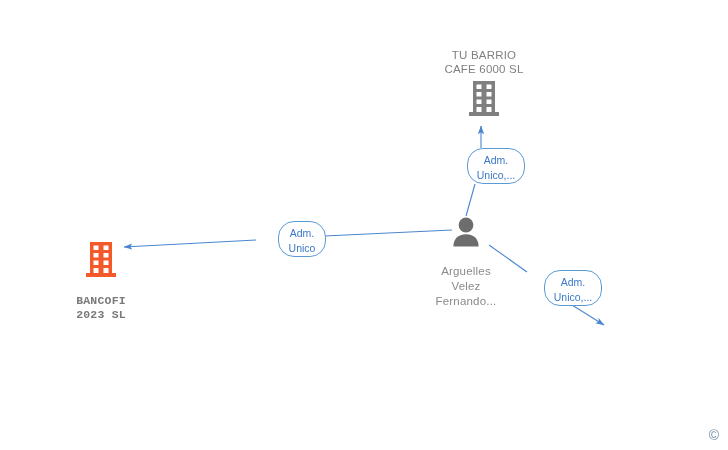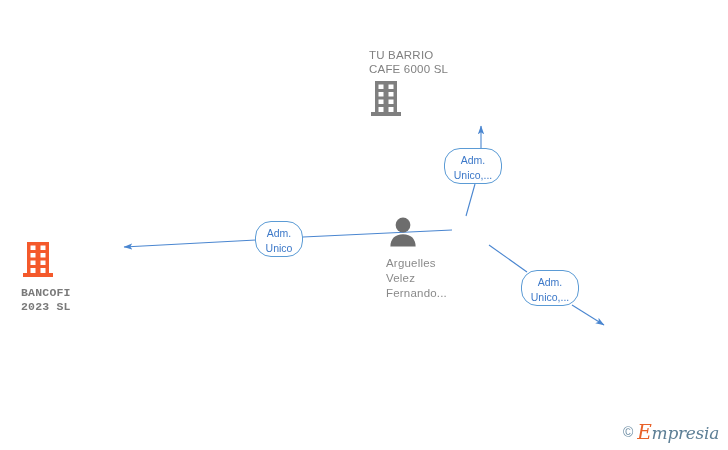--- a/index.html
+++ b/index.html
@@ -22,34 +22,34 @@
     left: 0;
     top: 0;
     width: 728px;
     height: 450px;
     pointer-events: none;
   }
 
   
   .node {
     position: absolute;
-    text-align: left;
+    text-align: center;
     width: 160px;
   }
   .node .icon-wrap {
     display: block;
     line-height: 0;
   }
   .node-label {
     font-size: 11.5px;
     color: #808080;
     line-height: 14px;
     letter-spacing: 0.2px;
     white-space: pre-line;
-    margin-top: 8px;
+    margin-top: 16px;
   }
   .node-label.above {
     margin-top: 0;
     margin-bottom: 3px;
   }
   .node-label.focus {
     font-weight: bold;
     color: #7a7a7a;
   }
   .node-label.person {
@@ -64,20 +64,21 @@
     box-sizing: border-box;
     border: 1px solid #5b9bd5;
     border-radius: 16px;
     background: #ffffff;
     color: #3c78c8;
     font-size: 10.5px;
     line-height: 15px;
     text-align: center;
     padding: 4px 2px 3px 2px;
     white-space: pre-line;
+    margin-left: 23px;
   }
 
   #watermark {
     position: absolute;
     right: 9px;
     bottom: 8px;
     display: flex;
     align-items: center;
     gap: 4px;
     user-select: none;
@@ -177,16 +178,15 @@
 Unico,...</div>
 
   <div class="rel-box" style="left:255px; top:221px; width:48px; height:36px;">Adm.
 Unico</div>
 
   <div class="rel-box" style="left:521px; top:270px; width:58px; height:36px;">Adm.
 Unico,...</div>
 
   <div id="watermark">
     <span class="copy">©</span>
-    <span class="brand"><span class="cap">E</span><span>mpresia</span></span>
   </div>
 
 </div>
 
 </body></html>

